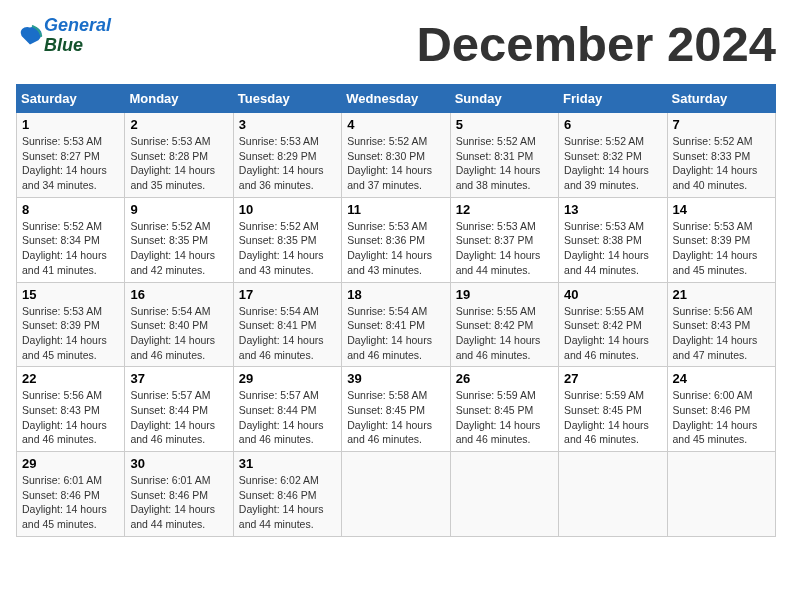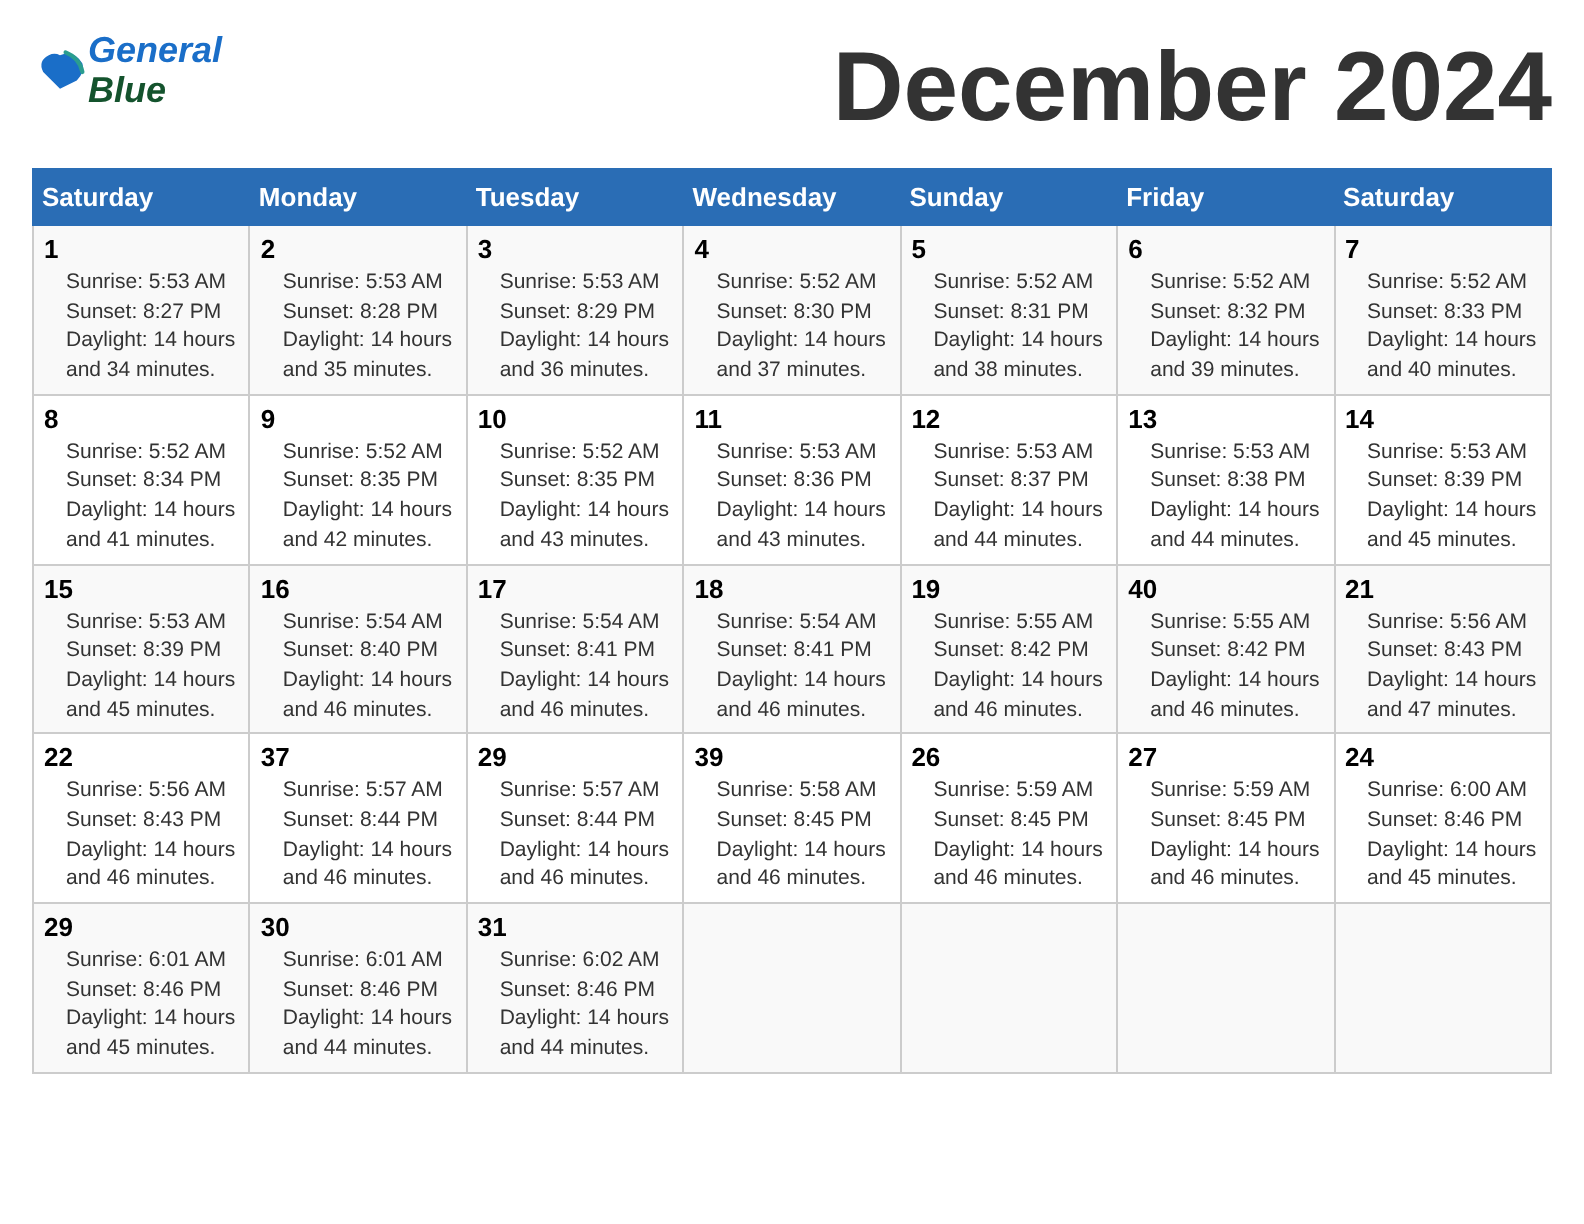--- a/index.html
+++ b/index.html
@@ -75,21 +75,20 @@
     .day-num {
       font-size: 13px;
       font-weight: bold;
       display: block;
       margin-bottom: 2px;
     }
     .day-info {
       font-size: 10.5px;
       color: #333;
       line-height: 1.4;
-      margin-left: 11px;
     }
     td.empty {
       background: #f0f0f0;
     }
   </style>
 </head>
 <body>
 
 <div class="header-area">
   <div class="logo">

